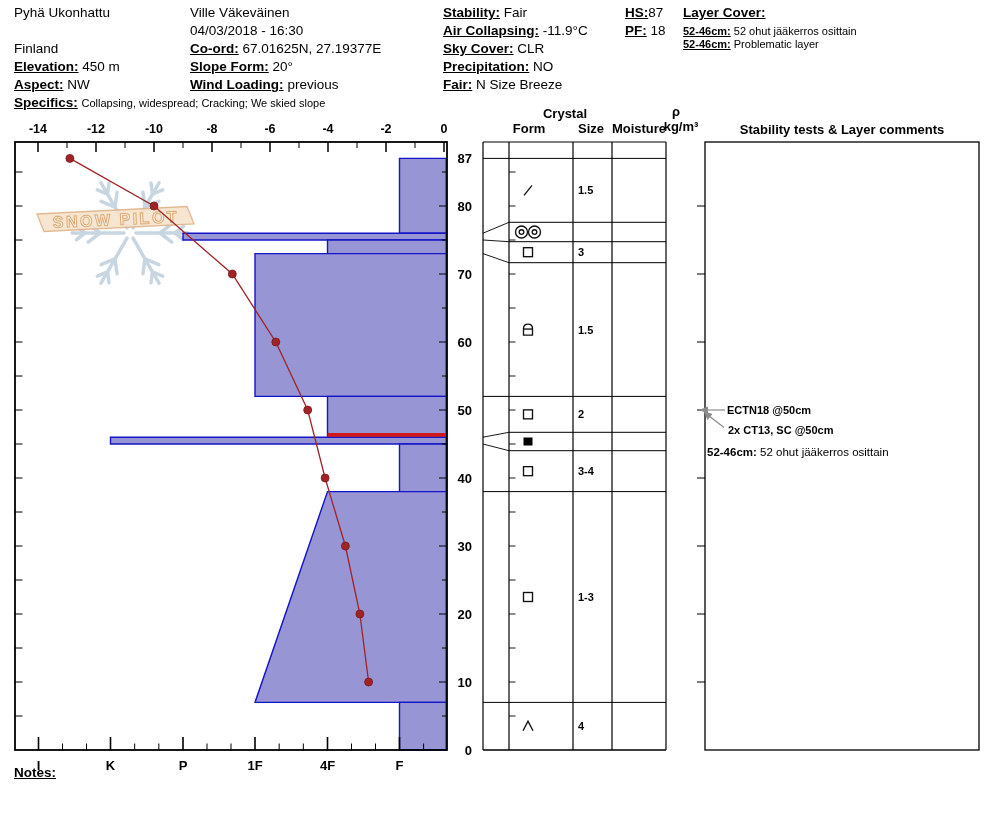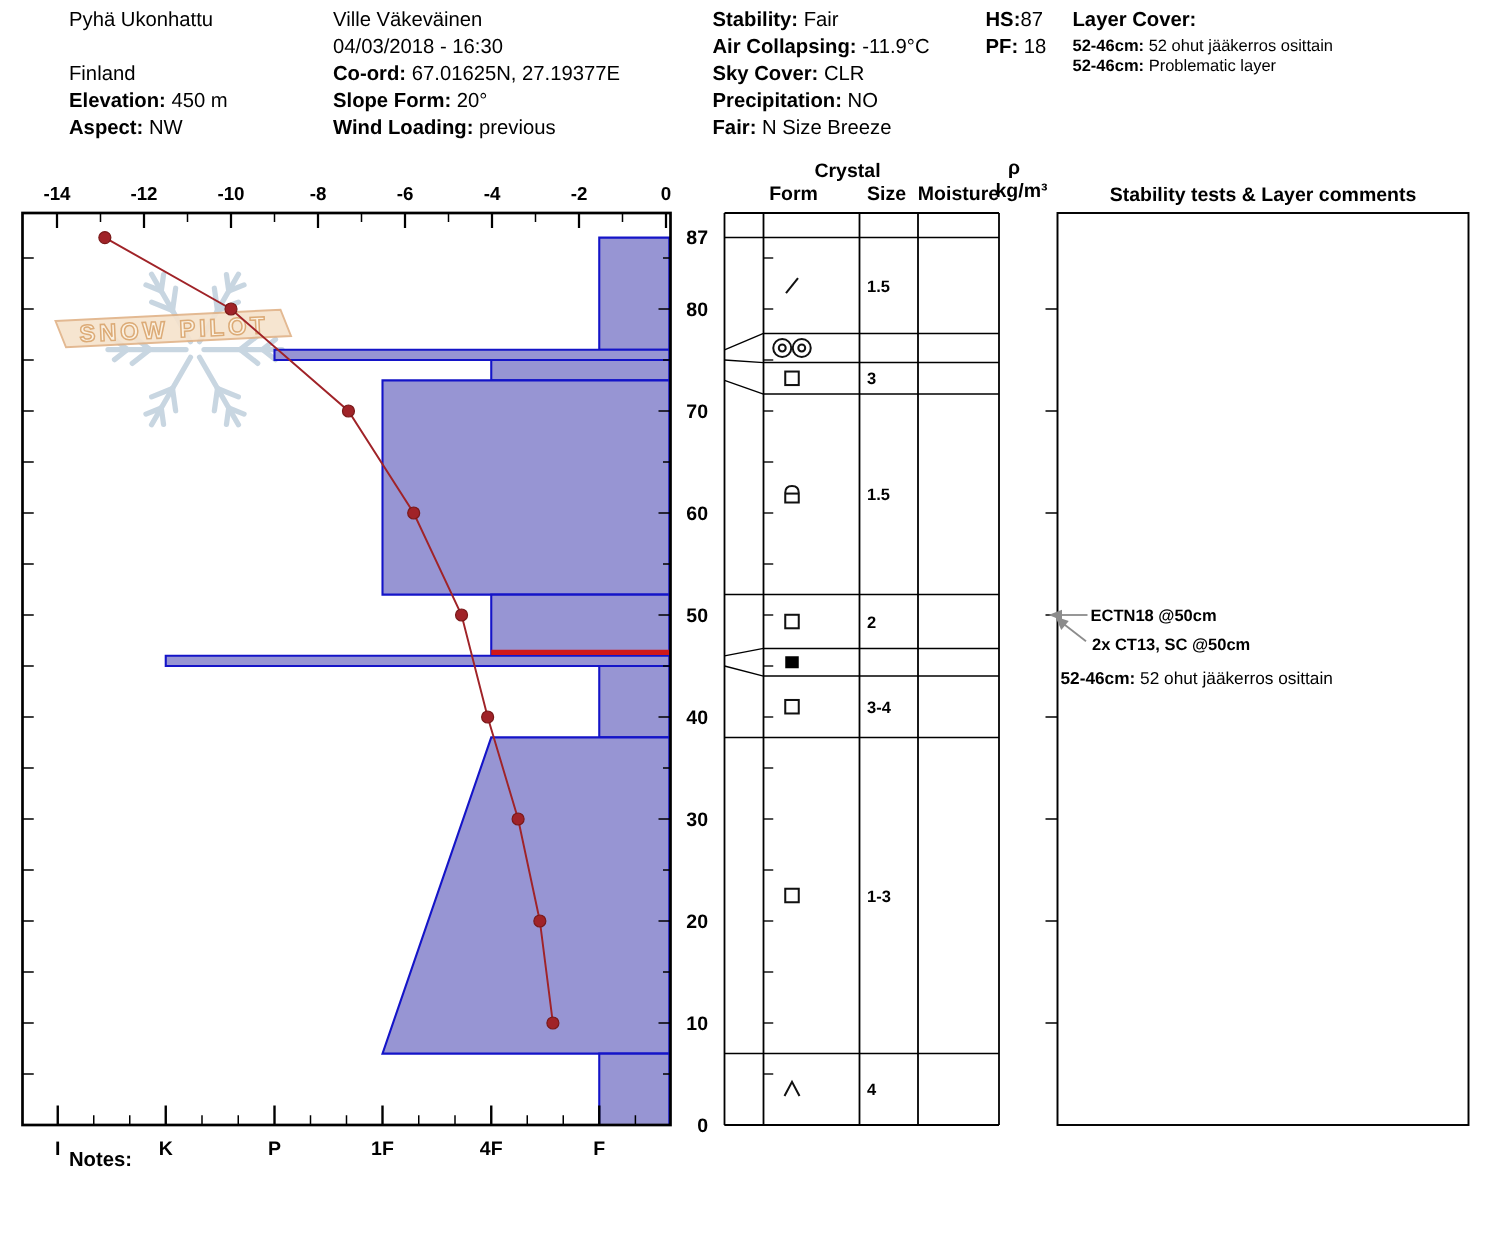--- a/index.html
+++ b/index.html
@@ -1,31 +1,32 @@
 <!DOCTYPE html>
 <html><head>
 <meta charset="utf-8">
 <style>
   html,body{margin:0;padding:0;background:#fff;}
   .page{position:relative;width:994px;height:840px;background:#fff;overflow:hidden;
         font-family:"Liberation Sans",sans-serif;color:#000;}
-  .hdr{position:absolute;font-size:13.5px;line-height:1.1;white-space:nowrap;margin-left:32px;}
-  .hdr b{font-weight:bold;}
+  .hdr{position:absolute;font-size:13.5px;line-height:1.1;white-space:nowrap;}
+  .hdr b{font-weight:bold;text-decoration:underline;}
   .small{font-size:11px;}
   .note-line{font-size:11px;}
   #chart{position:absolute;left:0;top:0;}
 </style>
 </head>
 <body>
 <div class="page">
 
   <div class="hdr" style="left:14px;top:6px">Pyhä Ukonhattu</div>
   <div class="hdr" style="left:14px;top:42px">Finland</div>
   <div class="hdr" style="left:14px;top:60px"><b>Elevation:</b> <span>450 m</span></div>
   <div class="hdr" style="left:14px;top:78px"><b>Aspect:</b> <span>NW</span></div>
+  <div class="hdr" style="left:14px;top:96px"><b>Specifics:</b> <span class="small">Collapsing, widespread; Cracking; We skied slope</span></div>
 
   <div class="hdr" style="left:190px;top:6px">Ville Väkeväinen</div>
   <div class="hdr" style="left:190px;top:24px">04/03/2018 - 16:30</div>
   <div class="hdr" style="left:190px;top:42px"><b>Co-ord:</b> <span>67.01625N, 27.19377E</span></div>
   <div class="hdr" style="left:190px;top:60px"><b>Slope Form:</b> <span>20°</span></div>
   <div class="hdr" style="left:190px;top:78px"><b>Wind Loading:</b> <span>previous</span></div>
 
   <div class="hdr" style="left:443px;top:6px"><b>Stability:</b> <span>Fair</span></div>
   <div class="hdr" style="left:443px;top:24px"><b>Air Collapsing:</b> <span>-11.9°C</span></div>
   <div class="hdr" style="left:443px;top:42px"><b>Sky Cover:</b> <span>CLR</span></div>

